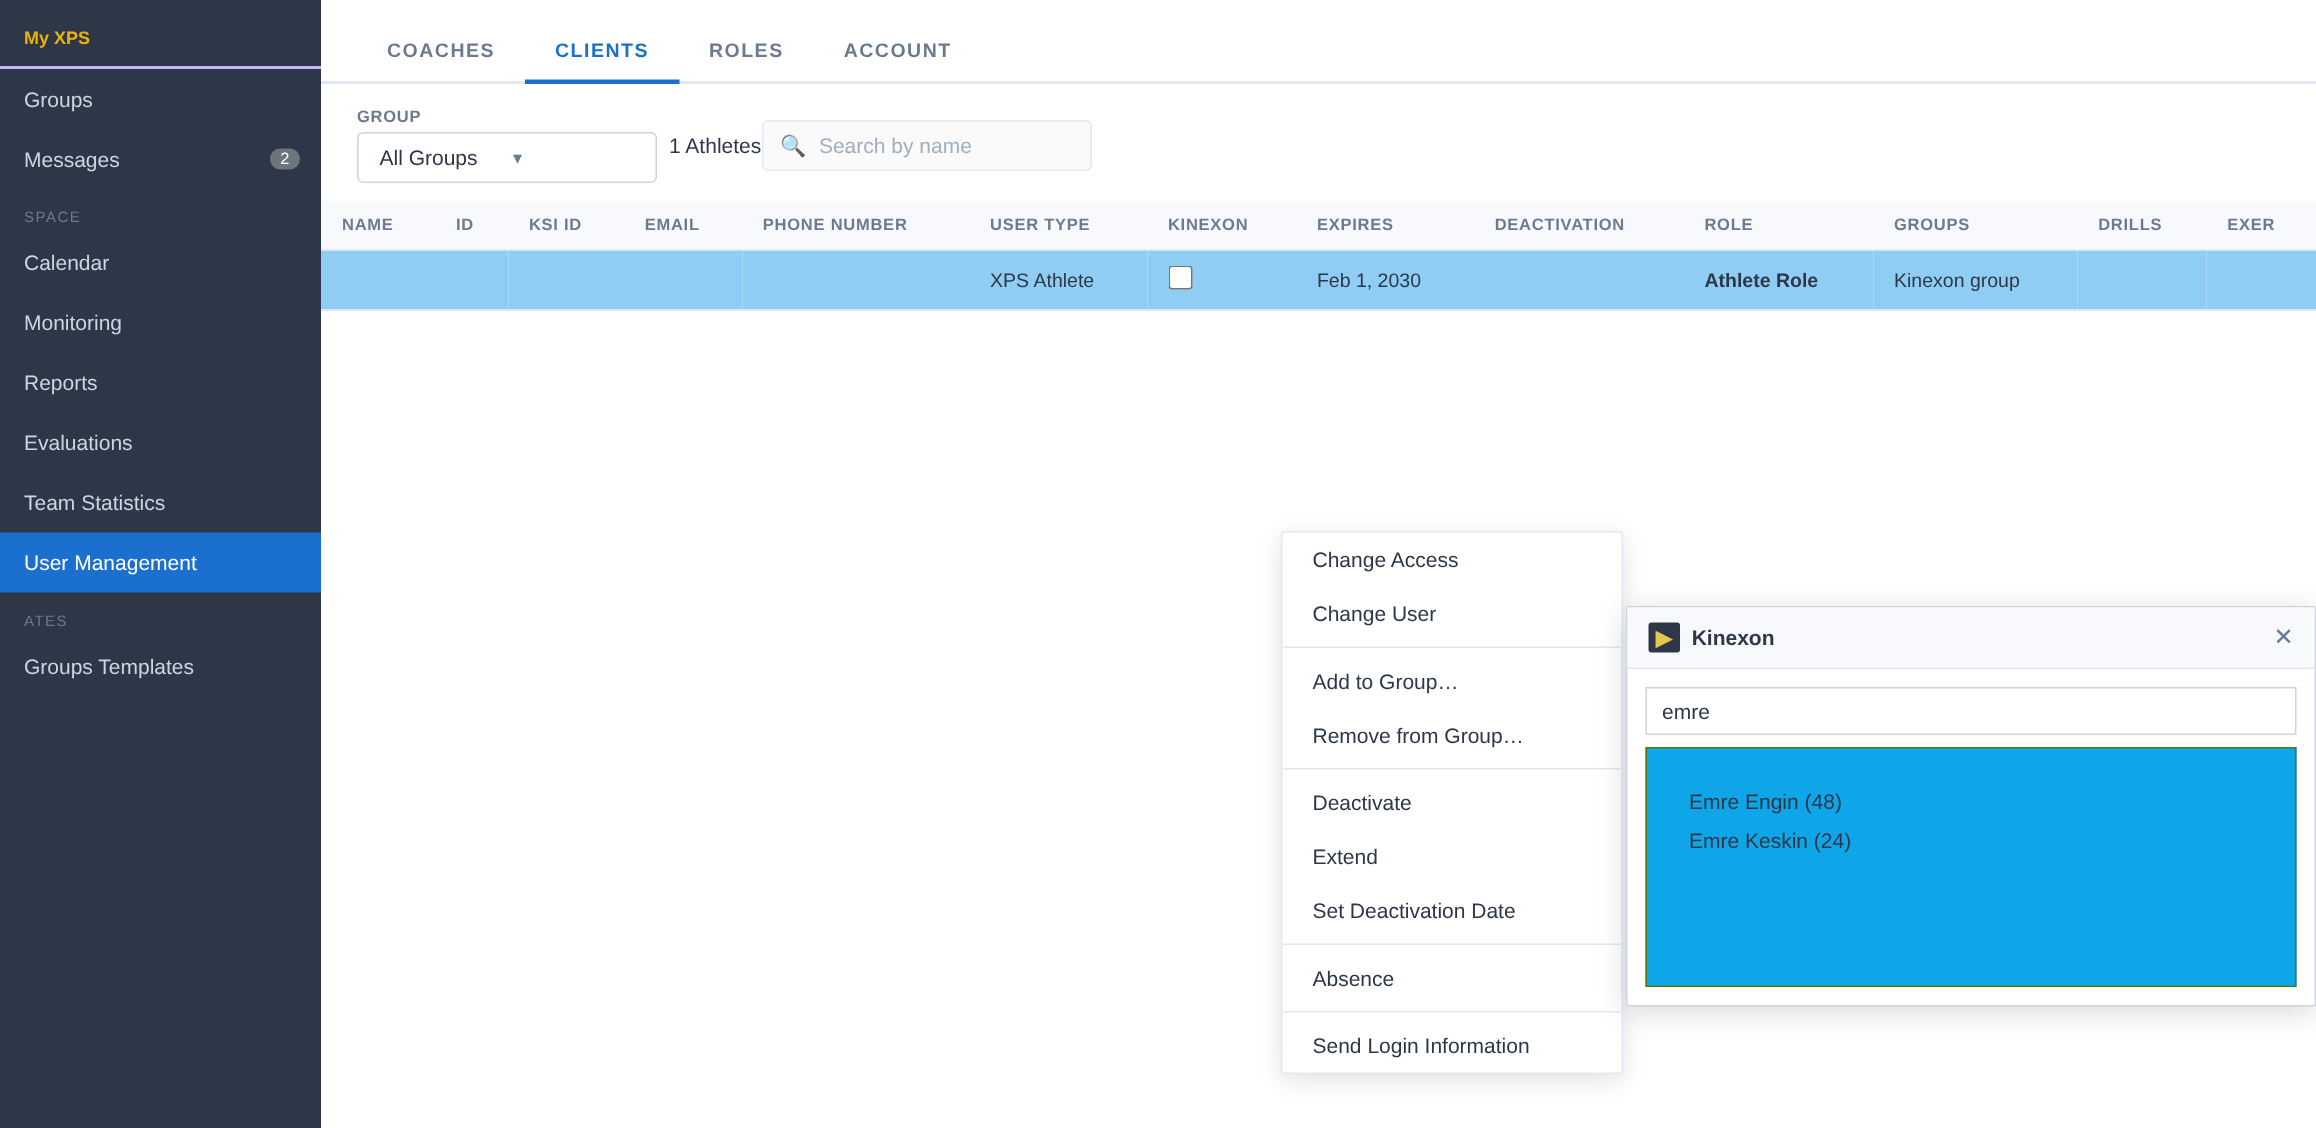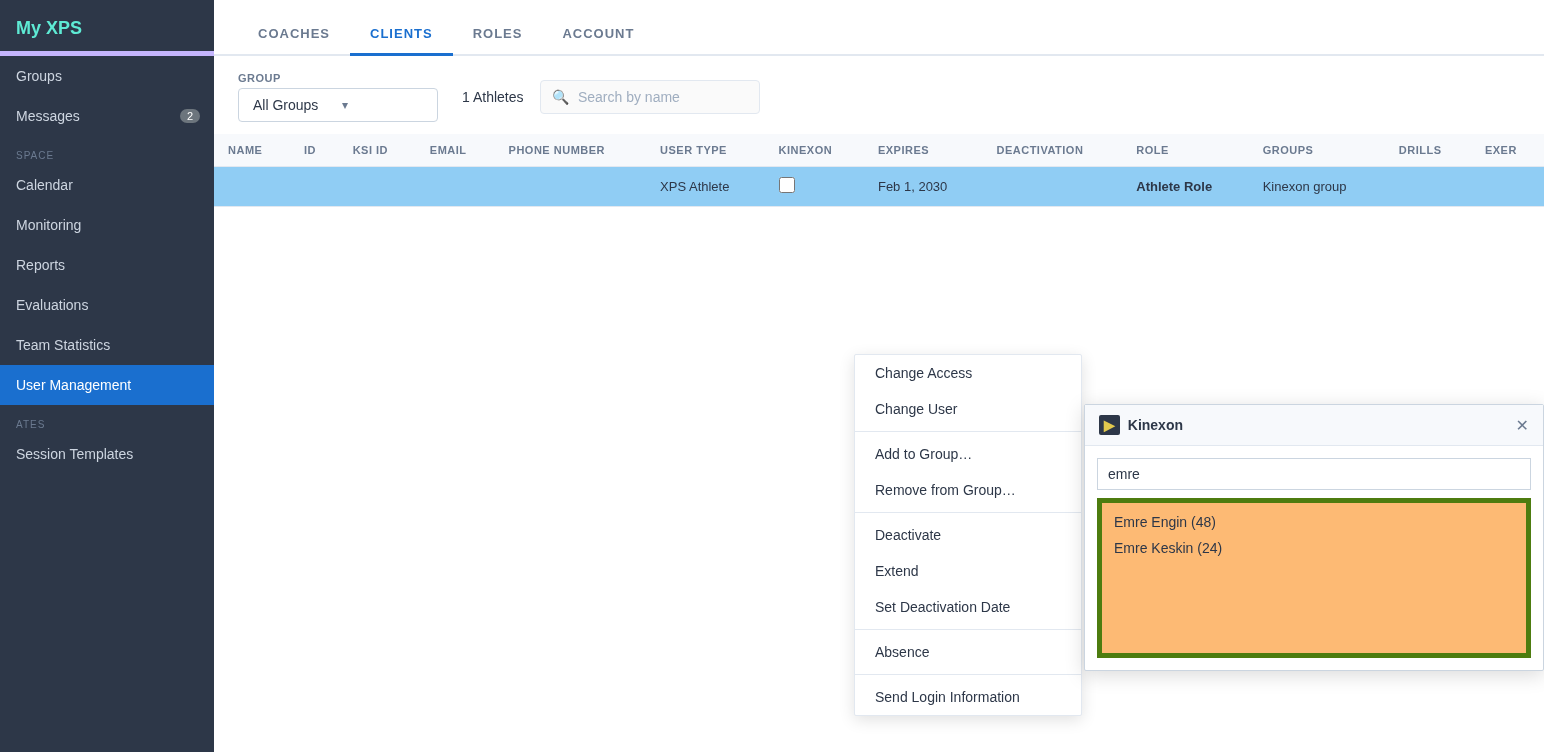--- a/index.html
+++ b/index.html
@@ -10,24 +10,24 @@
       width: 214px;
       background: #2d3748;
       color: #cdd5e0;
       display: flex;
       flex-direction: column;
       flex-shrink: 0;
       height: 752px;
     }
     .sidebar-top {
       padding: 18px 16px 12px 16px;
-      font-size: 18px;
+      font-size: 12px;
       font-weight: 600;
-      color: #5eead4;
-      border-bottom: 5px solid #c4b5fd;
+      color: #eab308;
+      border-bottom: 2px solid #c4b5fd;
     }
     .sidebar-item {
       padding: 12px 16px;
       font-size: 14px;
       cursor: pointer;
       position: relative;
       color: #cdd5e0;
     }
     .sidebar-item.active { background: #1a6fcf; color: #fff; }
     .sidebar-badge {
@@ -81,21 +81,20 @@
     .tab.active {
       color: #1a6fcf;
       border-bottom: 3px solid #1a6fcf;
     }
 
     
     .toolbar {
       display: flex;
       align-items: center;
       padding: 16px 24px 12px 24px;
-      gap: 16px;
       background: #fff;
     }
     .toolbar-label {
       font-size: 11px;
       color: #6b7a90;
       letter-spacing: 0.5px;
       font-weight: 600;
       margin-bottom: 4px;
     }
     .group-select {
@@ -244,24 +243,24 @@
     .kinexon-search {
       width: 100%;
       border: 1px solid #cbd5e0;
       padding: 7px 10px;
       font-size: 14px;
       margin-bottom: 8px;
       outline: none;
       color: #2d3748;
     }
     .kinexon-list {
-      border: 5px solid #4d7c0f;
+      border: 1px solid #4d7c0f;
       min-height: 160px;
-      padding: 6px;
-      background: #fdba74;
+      padding: 22px;
+      background: #0ea5e9;
     }
     .kinexon-list-item {
       padding: 5px 6px;
       font-size: 14px;
       color: #2d3748;
       cursor: pointer;
     }
   </style>
 </head>
 <body>
@@ -289,21 +288,21 @@
     <span>Evaluations</span>
   </div>
   <div class="sidebar-item">
     <span>Team Statistics</span>
   </div>
   <div class="sidebar-item active">
     <span>User Management</span>
   </div>
   <div class="sidebar-section-label">ATES</div>
   <div class="sidebar-item">
-    <span>Session Templates</span>
+    <span>Groups Templates</span>
   </div>
 </div>
 
 <div class="main">
 
   <div class="tabs">
     <div class="tab">COACHES</div>
     <div class="tab active">CLIENTS</div>
     <div class="tab">ROLES</div>
     <div class="tab">ACCOUNT</div>

